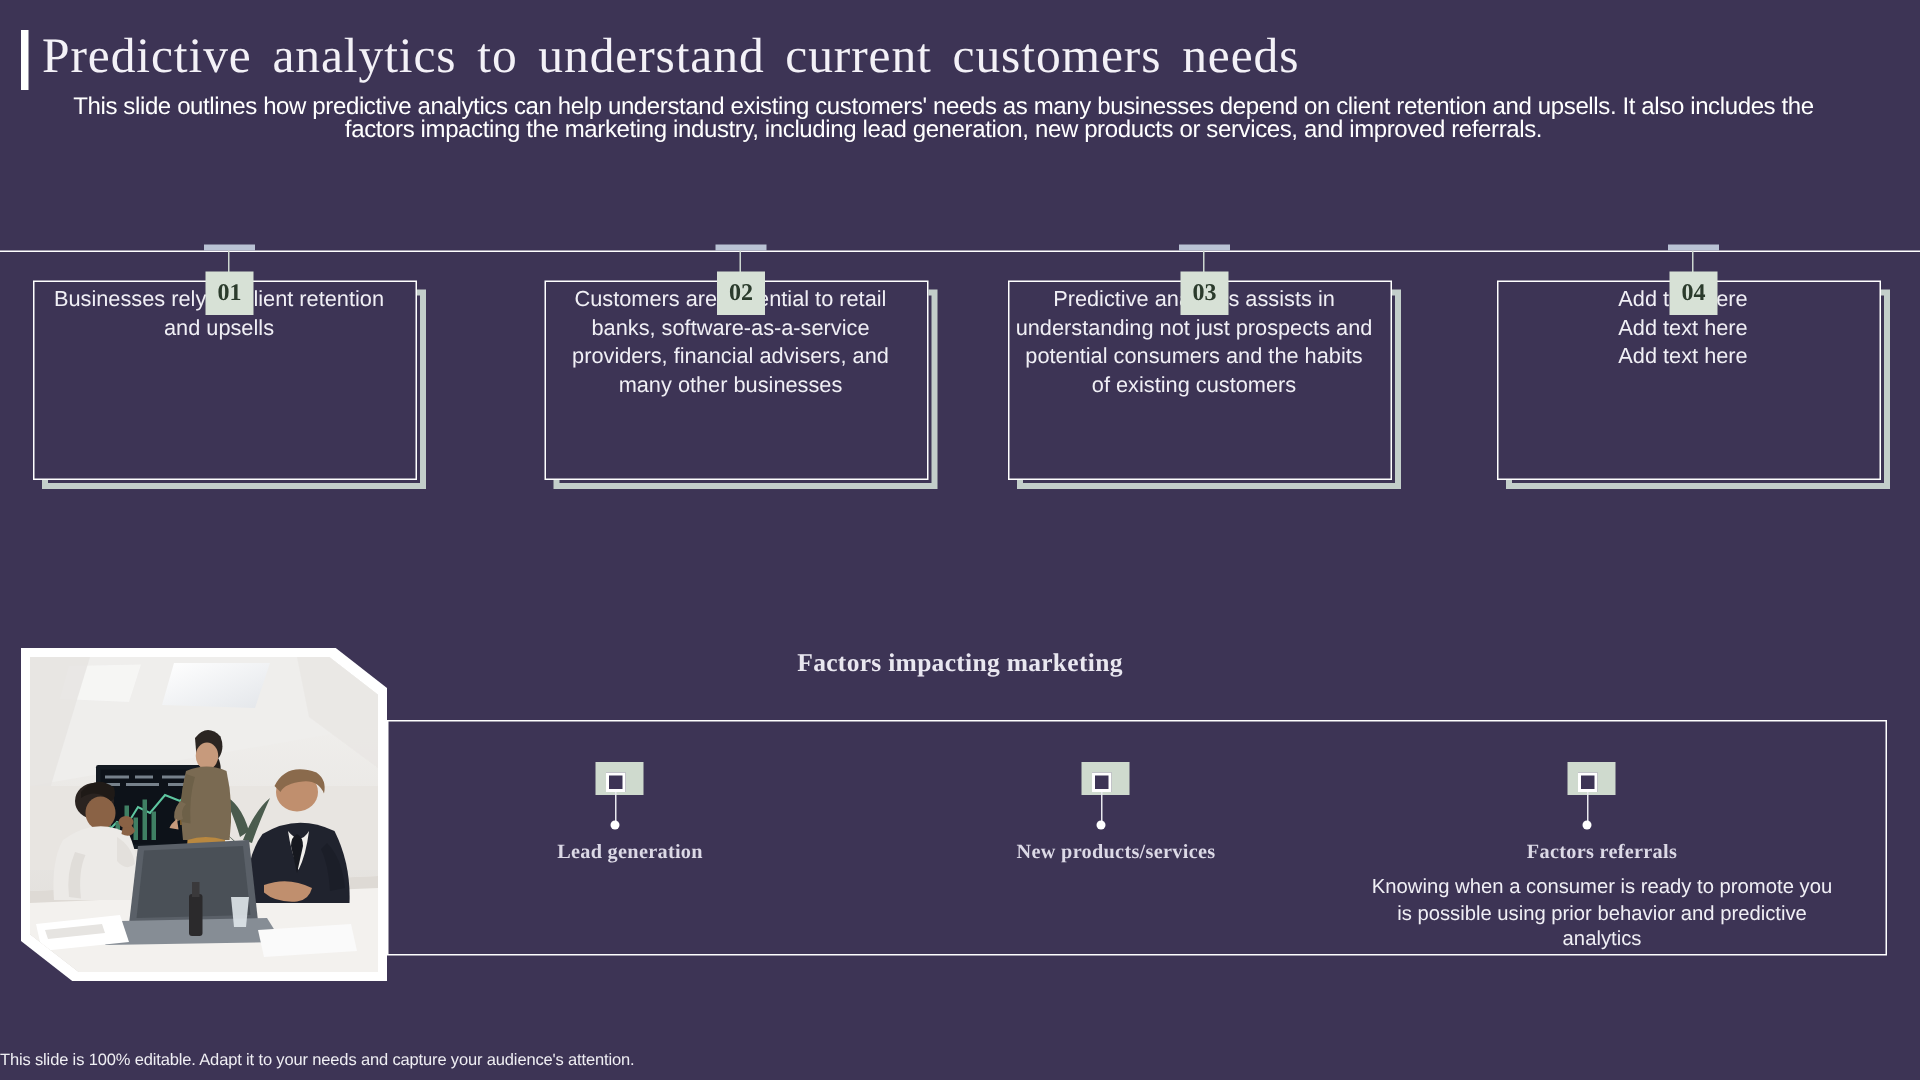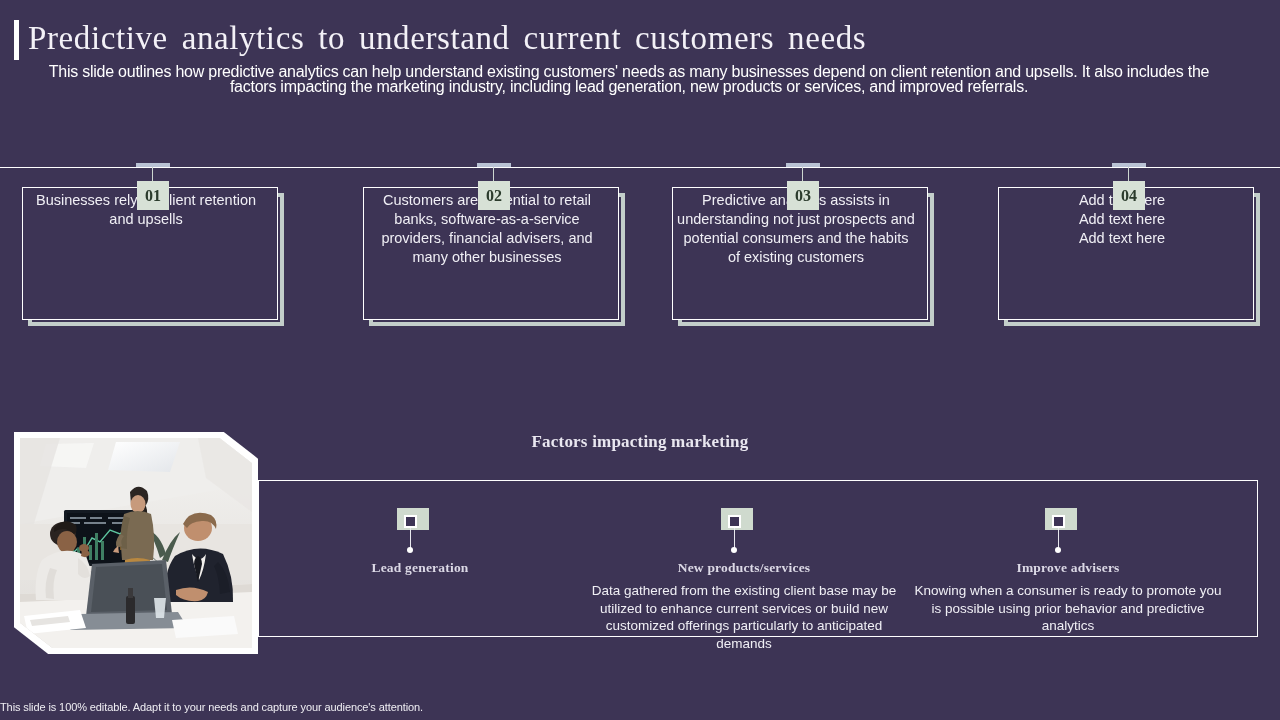--- a/index.html
+++ b/index.html
@@ -321,29 +321,28 @@
   <div class="factor-dot"></div>
   <div class="factor-title">Lead generation</div>
 </div>
 
 <div class="factor-col" style="left:582px;">
   <div class="factor-marker"></div>
   <div class="factor-square"></div>
   <div class="factor-stem"></div>
   <div class="factor-dot"></div>
   <div class="factor-title">New products/services</div>
-  <div class="factor-body">Data gathered from the existing client base may be utilized to enhance current services or build new customized offerings particularly to anticipated demands</div>
 </div>
 
 <div class="factor-col" style="left:906px;">
   <div class="factor-marker"></div>
   <div class="factor-square"></div>
   <div class="factor-stem"></div>
   <div class="factor-dot"></div>
-  <div class="factor-title">Improve advisers</div>
+  <div class="factor-title">Factors referrals</div>
   <div class="factor-body">Knowing when a consumer is ready to promote you is possible using prior behavior and predictive analytics</div>
 </div>
 
 <div class="photo-frame"></div>
 <div class="photo">
   <svg width="232" height="210" viewBox="0 0 232 210">
     <defs>
       <linearGradient id="wallG" x1="0" y1="0" x2="0" y2="1">
         <stop offset="0%" stop-color="#f4f3f1"></stop>
         <stop offset="100%" stop-color="#dfdcd8"></stop>

